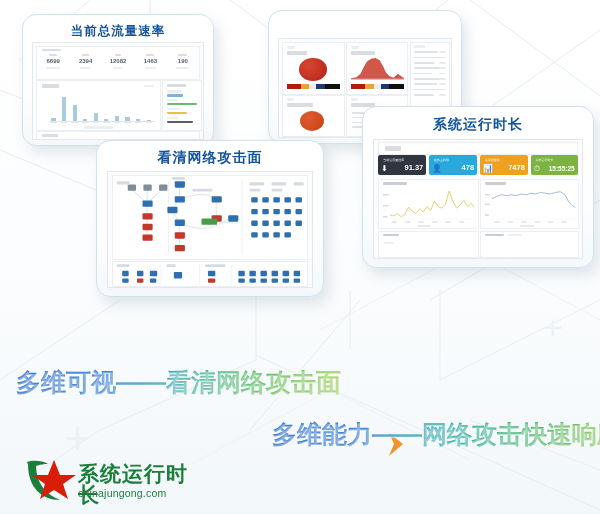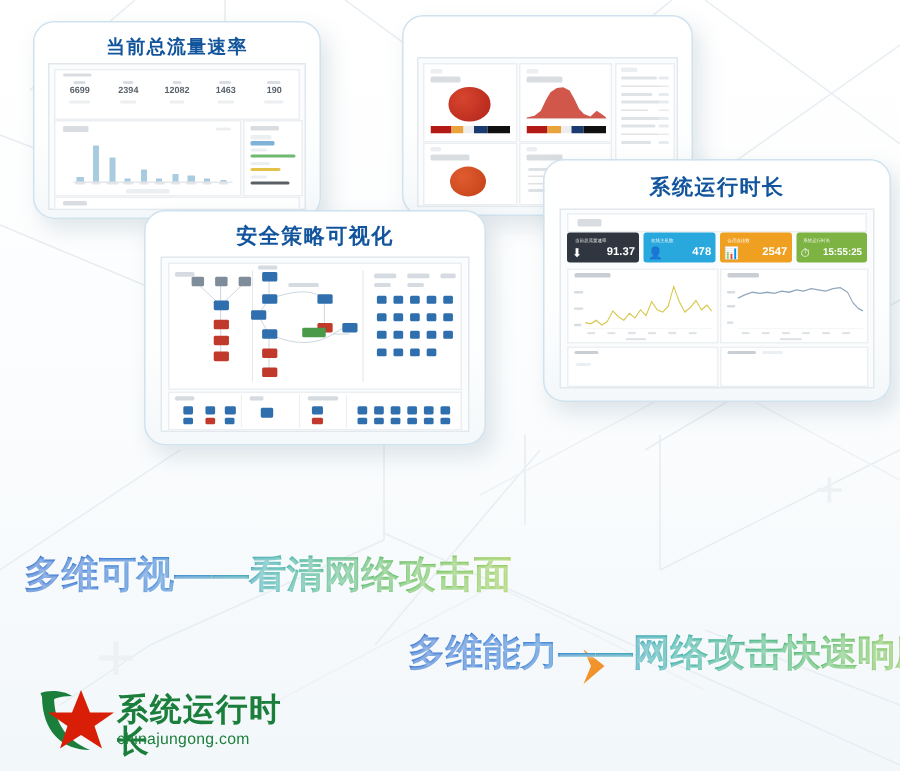--- a/index.html
+++ b/index.html
@@ -282,21 +282,21 @@
 
       <div class="panel" style="left:76%;top:83%;width:22%;height:15%;">
         <div class="phl" style="left:8%;top:30%;width:26%;height:16%;"></div>
         <div class="phl" style="left:42%;top:30%;width:26%;height:16%;"></div>
         <div style="position:absolute;right:6%;top:26%;width:16%;height:26%;background:#cf2a20;border-radius:1px;"></div>
       </div>
     </div>
   </div>
 
   <div class="tablet" style="left:96px;top:140px;width:226px;height:155px;z-index:8;">
-    <div class="tb-title" style="font-size:14px;margin-top:8px;">安全策略可视化</div>
+    <div class="tb-title" style="font-size:14px;margin-top:8px;">看清网络攻击面</div>
     <div class="tb-screen" style="top:30px;bottom:8px;">
 
       <div class="panel" style="left:2%;top:3%;right:2%;height:72%;">
         <svg width="100%" height="100%" viewBox="0 0 210 78" preserveAspectRatio="none">
           <g stroke="#c6d1da" stroke-width=".6" fill="none">
 
             <path d="M20 12 L37 26 M37 12 L37 26 M54 12 L37 26"></path>
             <path d="M37 26 L37 38 M37 38 L37 48 M37 48 L37 58"></path>
 
             <path d="M72 10 L72 22 M72 22 L64 32 M64 32 L72 44 M72 44 L72 56 M72 56 L72 68"></path>
@@ -421,21 +421,21 @@
         <div class="kval">91.37</div>
       </div>
       <div class="kcard" style="left:26.5%;top:13%;width:23%;height:17%;background:#29a8dd;">
         <div class="klab">在线主机数</div>
         <div class="kico">👤</div>
         <div class="kval">478</div>
       </div>
       <div class="kcard" style="left:51%;top:13%;width:23%;height:17%;background:#f0a020;">
         <div class="klab">会话连接数</div>
         <div class="kico">📊</div>
-        <div class="kval">2547</div>
+        <div class="kval">7478</div>
       </div>
       <div class="kcard" style="left:75.5%;top:13%;width:22.5%;height:17%;background:#7cb342;">
         <div class="klab">系统运行时长</div>
         <div class="kico">⏱</div>
         <div class="kval" style="font-size:6.5px;">15:55:25</div>
       </div>
 
       <div class="chartbox" style="left:2%;top:33%;width:47.5%;height:41%;">
         <div class="cbt" style="width:24%;"></div>
         <svg width="100%" height="100%" viewBox="0 0 160 62" preserveAspectRatio="none">

